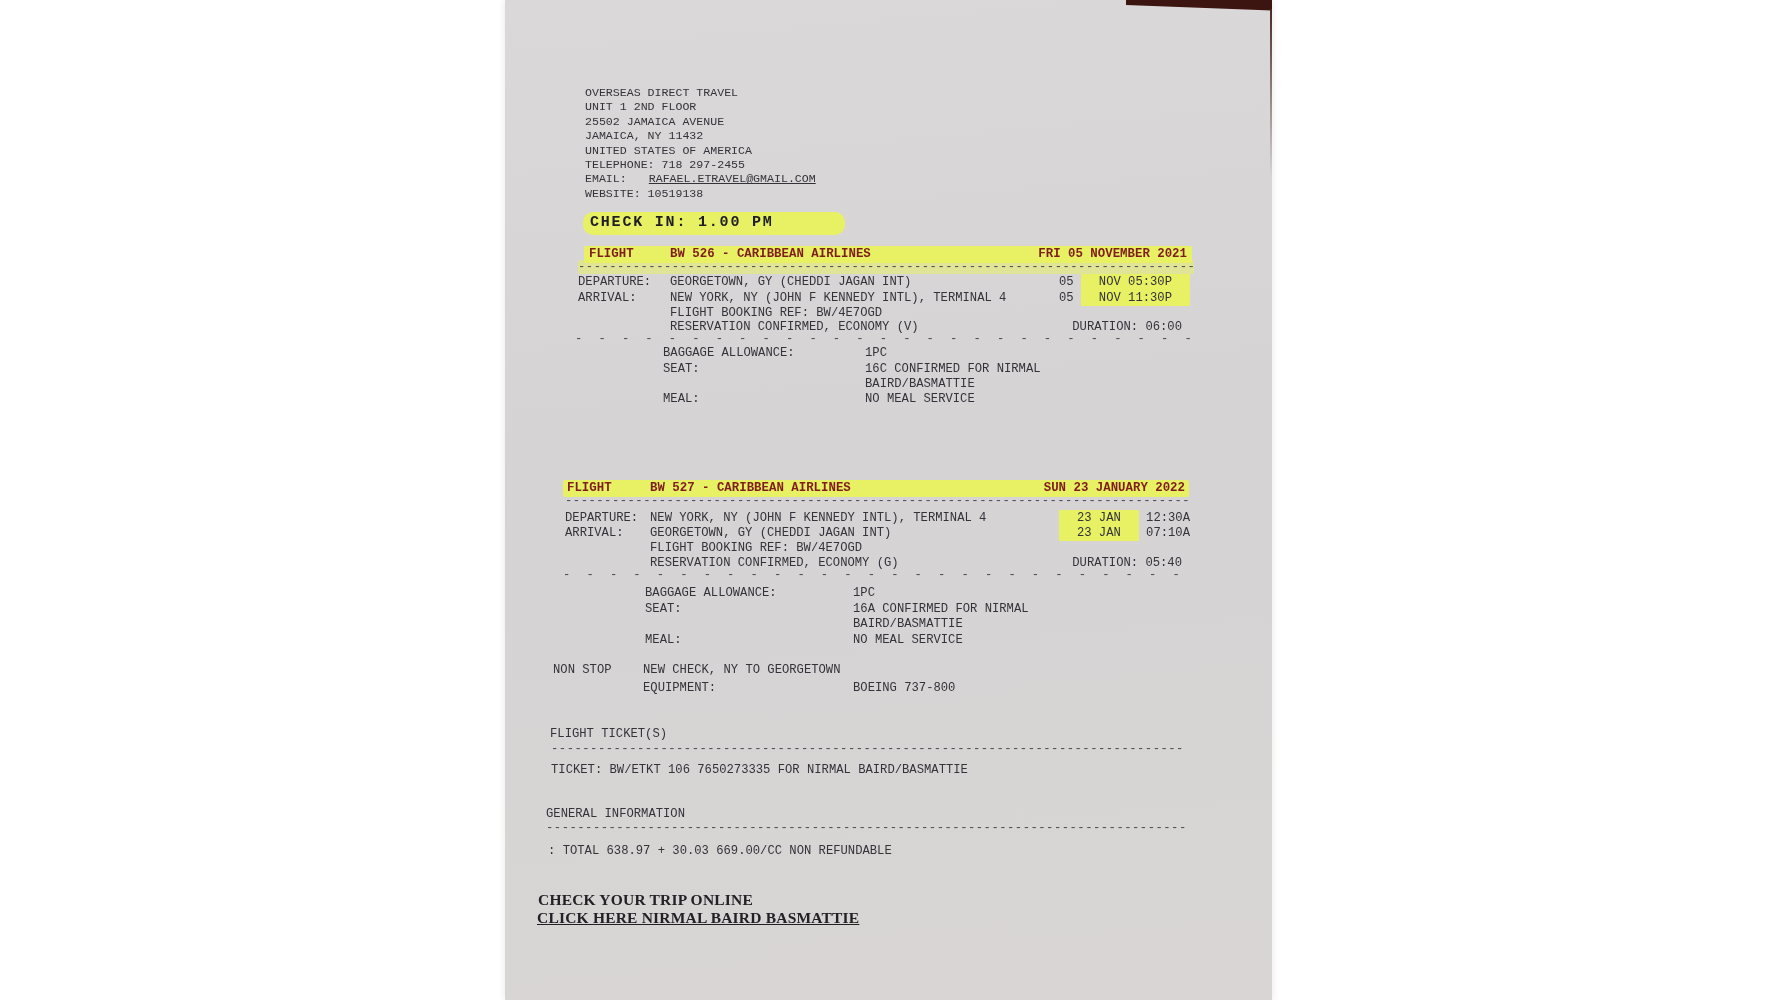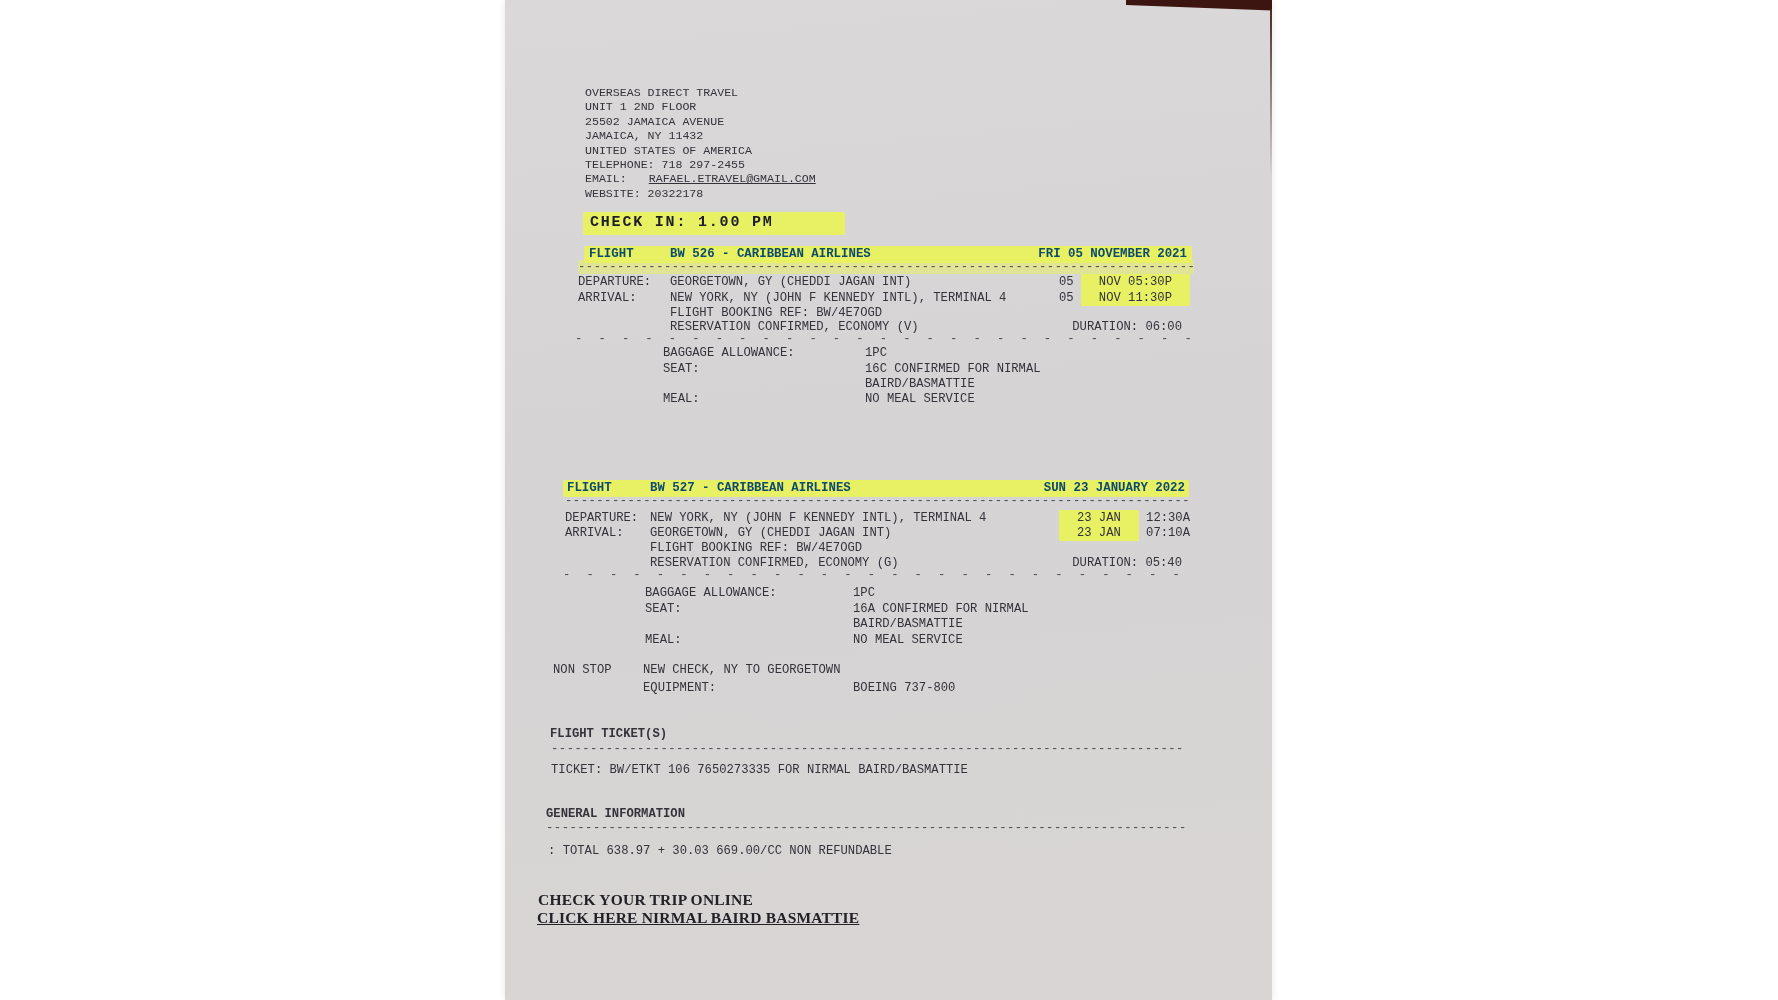--- a/index.html
+++ b/index.html
@@ -15,50 +15,50 @@
   .edge-line{position:absolute;top:9px;right:0;width:2px;height:168px;
          background:linear-gradient(#4a2b22,rgba(74,43,34,0));}
   .ln,.line,.rline{white-space:pre;color:var(--ink,#34333a);}
   .agency{position:absolute;left:80px;top:86px;font-size:11.6px;line-height:14.4px;}
   .bookinfo{position:absolute;left:395px;top:92px;font-size:11.6px;line-height:14.4px;}
   .passenger{margin-top:14px;}
   .email{text-decoration:underline;margin-left:22px;color:var(--ink,#34333a);cursor:pointer;}
   .line{position:absolute;font-size:12.2px;}
   .rline{position:absolute;font-size:12.2px;right:82px;text-align:right;}
   .dur{right:90px;}
-  .banner{position:absolute;background:var(--highlight,#e7f163);border-radius:2px;
+  .banner{position:absolute;background:var(--highlight,#e7f163);border-radius:10px;
           font-weight:bold;color:#1f1e24;letter-spacing:1.8px;font-size:15px;}
   .fband{position:absolute;background:var(--highlight,#e7f163);border-radius:2px;height:17px;}
-  .fband .fl{position:absolute;top:1px;font-weight:bold;font-size:12.4px;white-space:pre;color:#0c4a6e;}
+  .fband .fl{position:absolute;top:1px;font-weight:bold;font-size:12.4px;white-space:pre;color:#7f1d1d;}
   .dashes{overflow:hidden;letter-spacing:.5px;color:#4a494f;}
   .tinted{background:rgba(231,241,99,0.55);border-radius:2px;}
   .hl{background:var(--highlight,#e7f163);border-radius:1px;padding:1px 18px;}
   .collabel{position:absolute;white-space:pre;}
-  .heading{font-weight:bold;}
+  .heading{font-weight:normal;}
   .footer{font-family:"Liberation Serif","DejaVu Serif",serif;font-weight:bold;
           font-size:15.5px;color:#222126;letter-spacing:.2px;}
   .footer.link{text-decoration:underline;cursor:pointer;}
 </style>
 </head>
 <body>
 
 <div class="stage">
   <div class="paper">
     <div class="wedge"></div>
     <div class="edge-line"></div>
 
     <div class="agency">
       <div class="ln">OVERSEAS DIRECT TRAVEL</div>
       <div class="ln">UNIT 1 2ND FLOOR</div>
       <div class="ln">25502 JAMAICA AVENUE</div>
       <div class="ln">JAMAICA, NY 11432</div>
       <div class="ln">UNITED STATES OF AMERICA</div>
       <div class="ln">TELEPHONE: 718 297-2455</div>
       <div class="ln"><span>EMAIL:</span><span class="email">RAFAEL.ETRAVEL@GMAIL.COM</span></div>
-      <div class="ln">WEBSITE: 20322178</div>
+      <div class="ln">WEBSITE: 10519138</div>
     </div>
 
 
     <div class="banner" style="left:78px;top:212px;width:262px;height:21px;padding-top:2px;"><span style="margin-left:7px">CHECK IN: 1.00 PM</span></div>
 
     <div class="fband" style="left:79px;top:246px;width:608px;">
       <span class="fl" style="left:5px">FLIGHT</span>
       <span class="fl" style="left:86px">BW 526 - CARIBBEAN AIRLINES</span>
       <span class="fl" style="right:5px">FRI 05 NOVEMBER 2021</span>
     </div>

